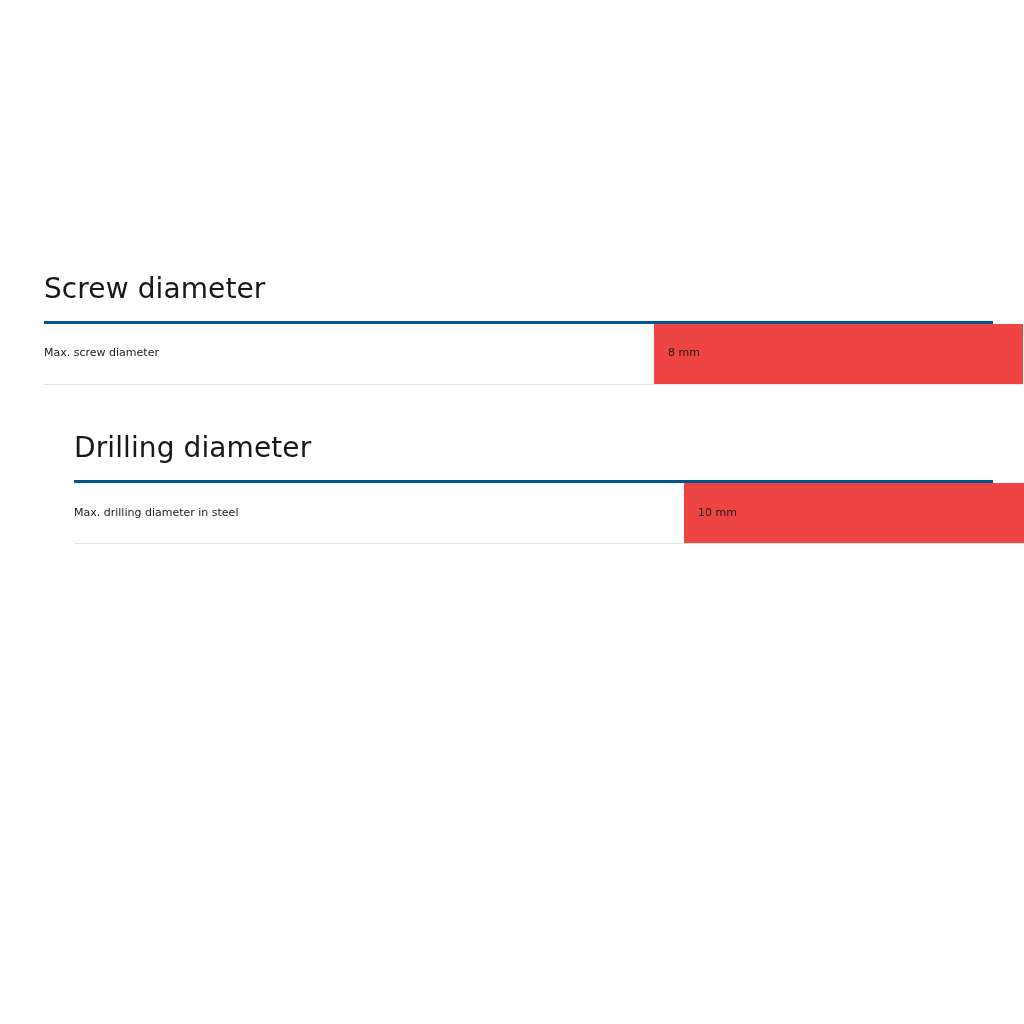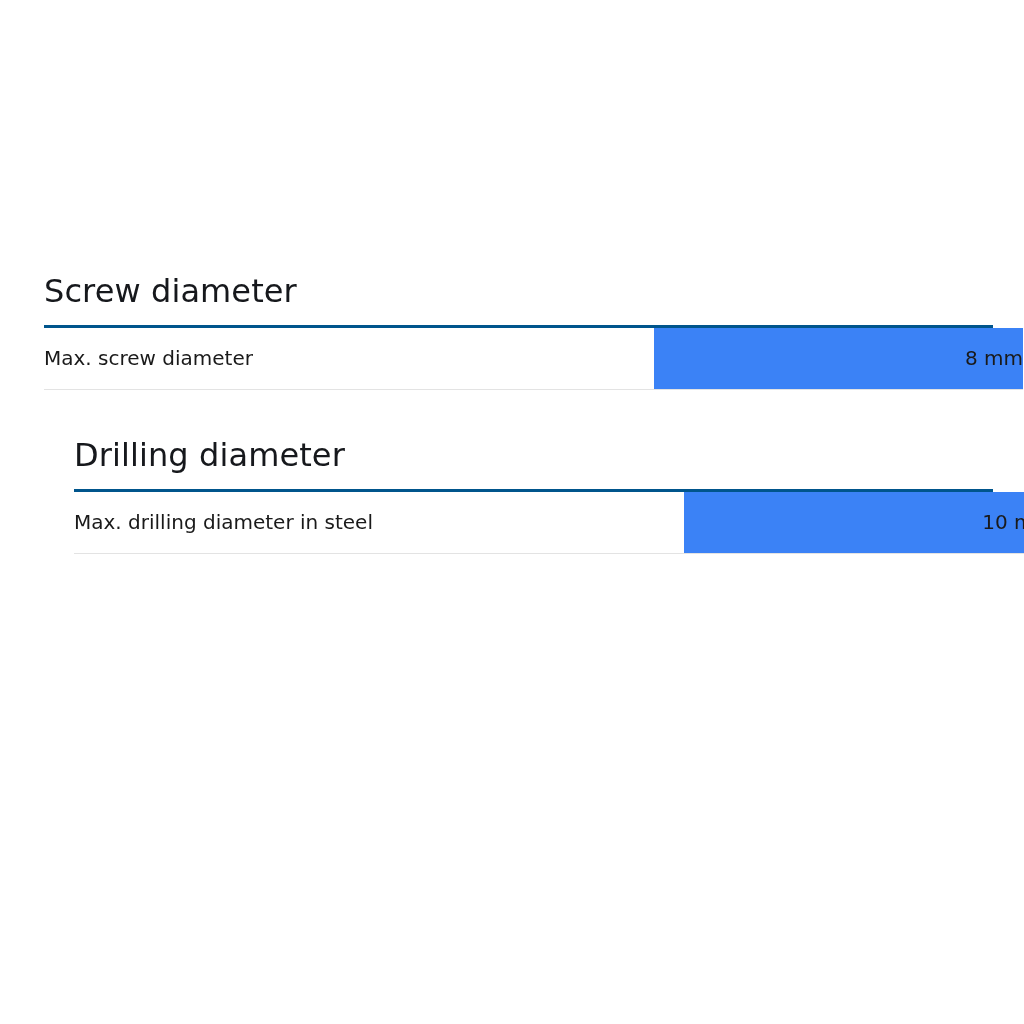--- a/index.html
+++ b/index.html
@@ -27,21 +27,21 @@
     width: 949px;
   }
   .spec-section {
     margin-bottom: 46px;
   }
   .spec-section:last-child {
     margin-bottom: 0;
     margin-left: 30px;
   }
   .section-title {
-    font-size: 32px;
+    font-size: 28px;
     font-weight: 400;
     color: #16181c;
     letter-spacing: 0.1px;
     margin: 0 0 15px 0;
     line-height: 1.2;
   }
   .section-rule {
     height: 3px;
     background: #00558c;
     width: 100%;
@@ -49,37 +49,36 @@
   .spec-table {
     width: 100%;
     border-collapse: collapse;
     table-layout: fixed;
   }
   .spec-table tr {
     height: 61px;
   }
   .spec-table td {
     vertical-align: middle;
-    font-size: 20px;
+    font-size: 11px;
     font-weight: 400;
     color: #1a1a1a;
     border-bottom: 1px solid #e3e3e3;
     line-height: 1.35;
   }
   .cell-label {
     width: 594px;
     padding: 0 16px 0 0;
     background: #ffffff;
   }
   .cell-value {
     width: 355px;
     padding: 0 0 0 14px;
-    background: #3b82f6;
+    background: #ef4444;
     color: #2b2b2b;
-    text-align: right;
   }
   .spec-table tr:first-child td {
     border-top: 0;
   }
 </style>
 </head>
 <body>
 
 <div class="page">
   <div class="content">

